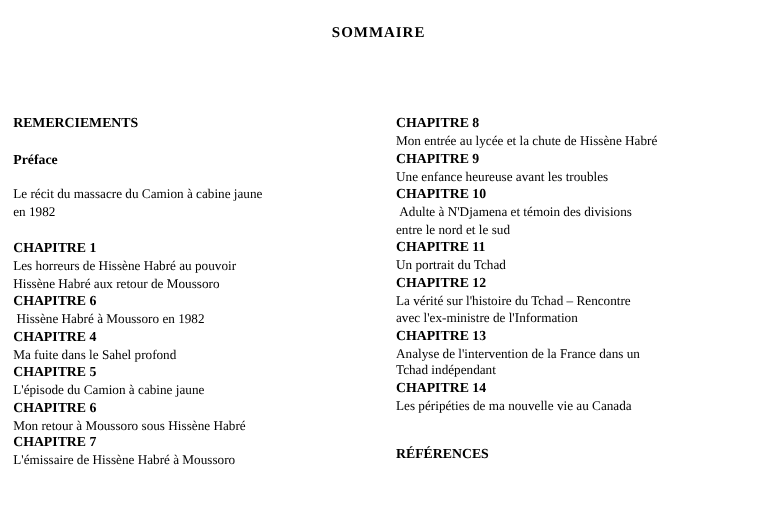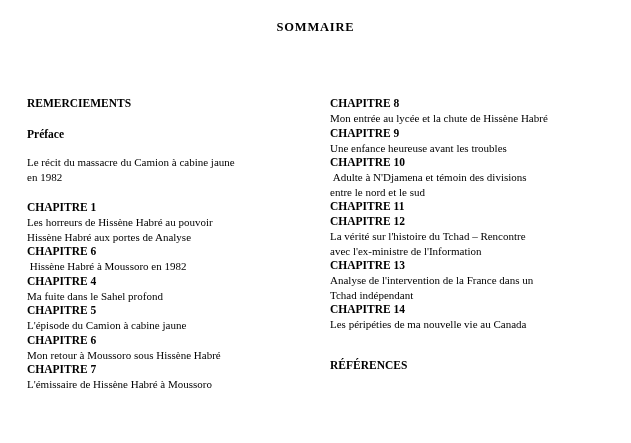--- a/index.html
+++ b/index.html
@@ -37,21 +37,21 @@
     left: 0;
     width: 631px;
     display: flex;
     flex-direction: row;
   }
   .col {
     box-sizing: border-box;
   }
   .col-left {
     width: 330px;
-    padding-left: 27px;
+    padding-left: 11px;
     padding-right: 12px;
   }
   .col-right {
     width: 301px;
     padding-left: 0px;
     padding-right: 8px;
   }
   .entry {
     margin: 0;
   }
@@ -99,21 +99,21 @@
 en 1982</div>
         </div>
       <div class="gap-lg"></div>
       <div class="entry">
           <div class="head">CHAPITRE 1</div>
         </div>
       <div class="entry">
           <div class="desc">Les horreurs de Hissène Habré au pouvoir</div>
         </div>
       <div class="entry">
-          <div class="desc">Hissène Habré aux portes de Analyse</div>
+          <div class="desc">Hissène Habré aux retour de Moussoro</div>
         </div>
       <div class="entry">
           <div class="head">CHAPITRE 6</div>
         </div>
       <div class="entry">
           <div class="desc"> Hissène Habré à Moussoro en 1982</div>
         </div>
       <div class="entry">
           <div class="head">CHAPITRE 4</div>
         </div>
@@ -157,20 +157,23 @@
           <div class="head">CHAPITRE 10</div>
         </div>
       <div class="entry">
           <div class="desc"> Adulte à N'Djamena et témoin des divisions
 entre le nord et le sud</div>
         </div>
       <div class="entry">
           <div class="head">CHAPITRE 11</div>
         </div>
       <div class="entry">
+          <div class="desc">Un portrait du Tchad</div>
+        </div>
+      <div class="entry">
           <div class="head">CHAPITRE 12</div>
         </div>
       <div class="entry">
           <div class="desc">La vérité sur l'histoire du Tchad – Rencontre
 avec l'ex-ministre de l'Information</div>
         </div>
       <div class="entry">
           <div class="head">CHAPITRE 13</div>
         </div>
       <div class="entry">

